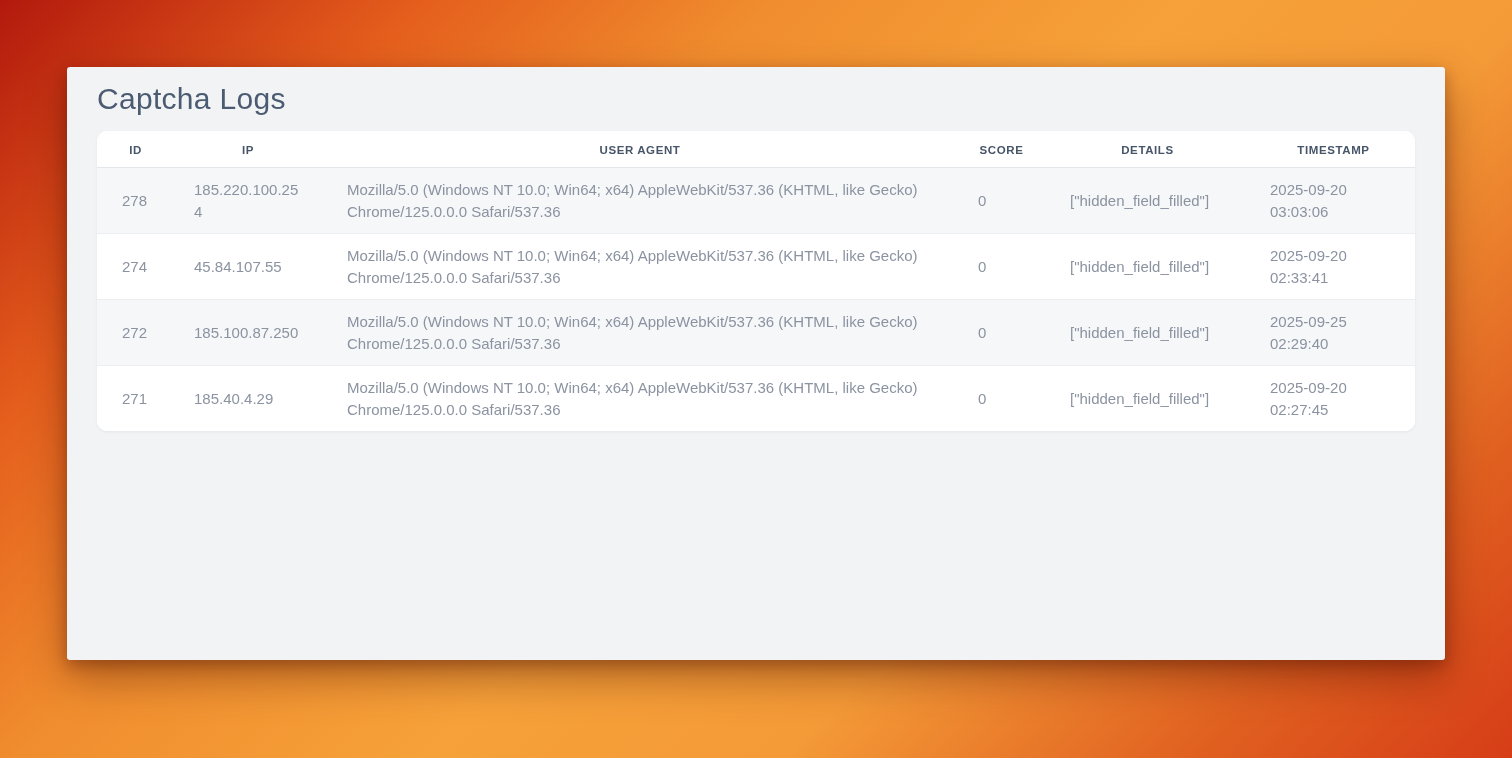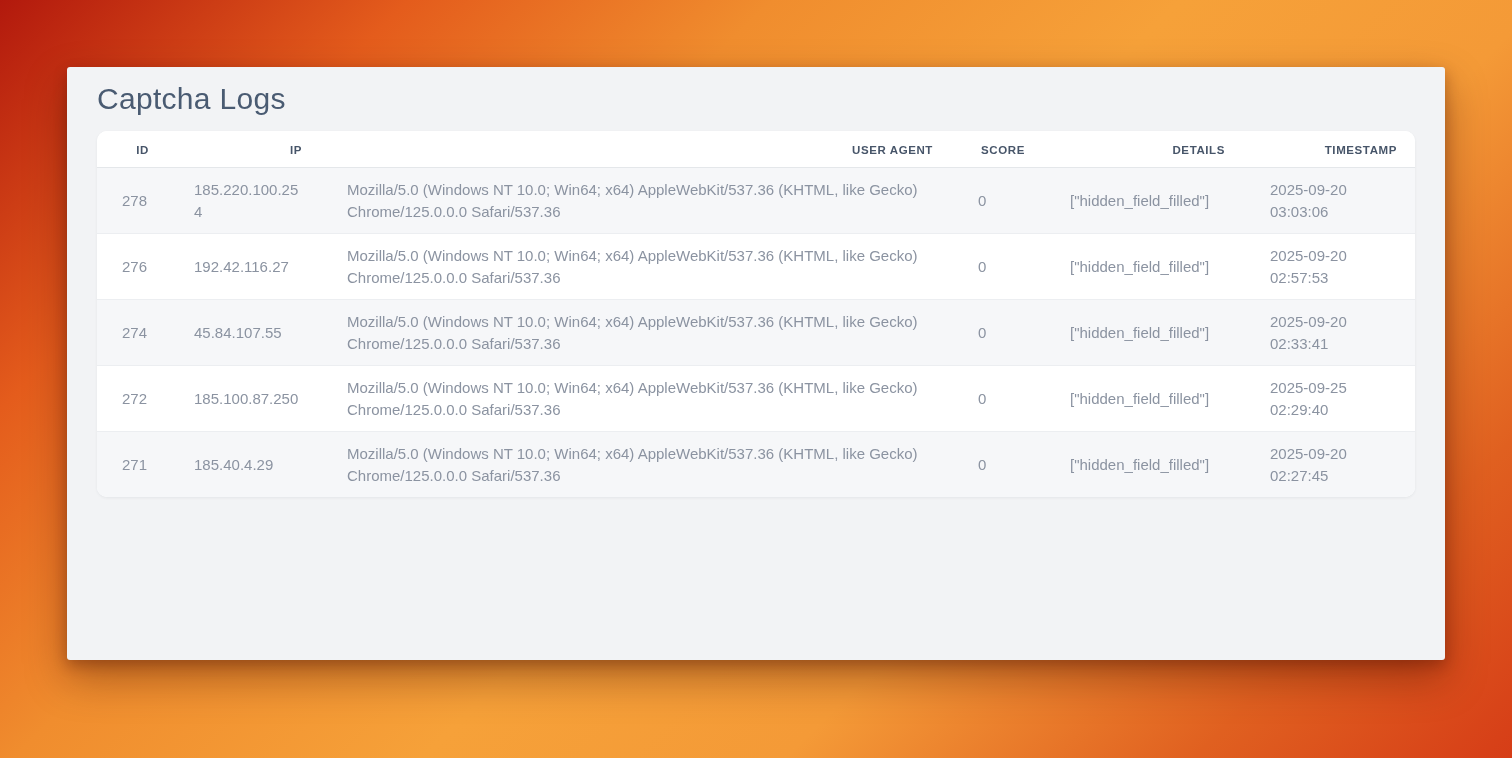--- a/index.html
+++ b/index.html
@@ -48,21 +48,21 @@
     border-radius: 10px;
     overflow: hidden;
     box-shadow: 0 1px 3px rgba(40, 50, 70, 0.07);
   }
   table.logs {
     width: 100%;
     border-collapse: collapse;
     table-layout: fixed;
   }
   table.logs th {
-    text-align: right;
+    text-align: center;
     padding: 13px 20px 11px 25px;
     font-size: 11.5px;
     font-weight: 700;
     letter-spacing: 0.6px;
     color: #475569;
     text-transform: uppercase;
     border-bottom: 1px solid #e4e7ea;
     background: #ffffff;
     white-space: nowrap;
     overflow: hidden;
@@ -116,28 +116,20 @@
       <tbody>
           <tr>
     <td class="cell-id">278</td>
     <td class="cell-ip">185.220.100.254</td>
     <td class="cell-ua">Mozilla/5.0 (Windows NT 10.0; Win64; x64) AppleWebKit/537.36 (KHTML, like Gecko) Chrome/125.0.0.0 Safari/537.36</td>
     <td class="cell-score">0</td>
     <td class="cell-details">["hidden_field_filled"]</td>
     <td class="cell-timestamp">2025-09-20 03:03:06</td>
   </tr>
           <tr>
-    <td class="cell-id">276</td>
-    <td class="cell-ip">192.42.116.27</td>
-    <td class="cell-ua">Mozilla/5.0 (Windows NT 10.0; Win64; x64) AppleWebKit/537.36 (KHTML, like Gecko) Chrome/125.0.0.0 Safari/537.36</td>
-    <td class="cell-score">0</td>
-    <td class="cell-details">["hidden_field_filled"]</td>
-    <td class="cell-timestamp">2025-09-20 02:57:53</td>
-  </tr>
-          <tr>
     <td class="cell-id">274</td>
     <td class="cell-ip">45.84.107.55</td>
     <td class="cell-ua">Mozilla/5.0 (Windows NT 10.0; Win64; x64) AppleWebKit/537.36 (KHTML, like Gecko) Chrome/125.0.0.0 Safari/537.36</td>
     <td class="cell-score">0</td>
     <td class="cell-details">["hidden_field_filled"]</td>
     <td class="cell-timestamp">2025-09-20 02:33:41</td>
   </tr>
           <tr>
     <td class="cell-id">272</td>
     <td class="cell-ip">185.100.87.250</td>

